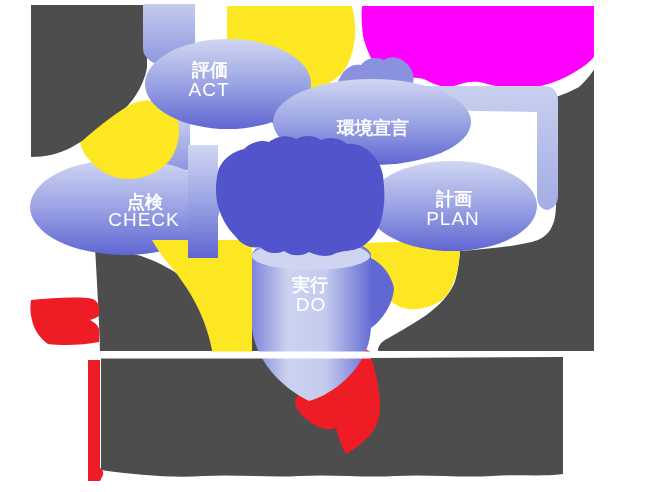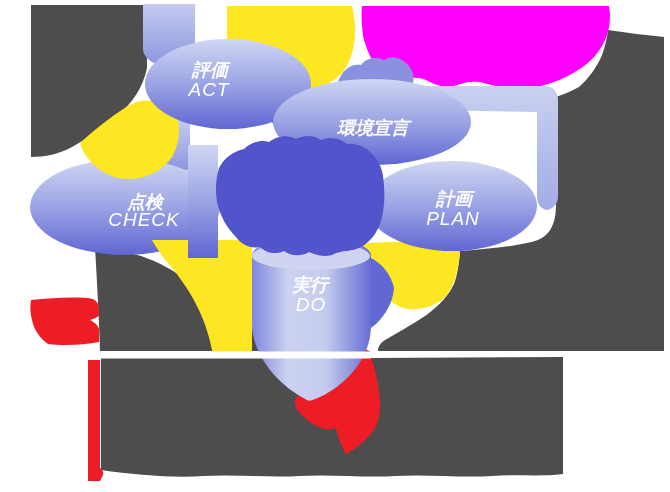--- a/index.html
+++ b/index.html
@@ -1,16 +1,16 @@
 <!DOCTYPE html>
 <html><head>
 <meta charset="utf-8">
 <style>
   html, body { margin: 0; padding: 0; background: #ffffff; }
-  .stage { width: 670px; height: 492px; position: relative; overflow: hidden; font-style: italic; }
+  .stage { width: 594px; height: 492px; position: relative; overflow: hidden; }
   svg { display: block; }
   text { font-family: "Liberation Sans", sans-serif; }
   .label-ja { font-size: 18px; font-weight: 700; }
   .label-en { font-size: 19px; font-weight: 400; letter-spacing: 1px; }
 </style>
 </head>
 <body>
 
 <div class="stage">
 <svg width="670" height="492" viewBox="0 0 670 492" xmlns="http://www.w3.org/2000/svg">

